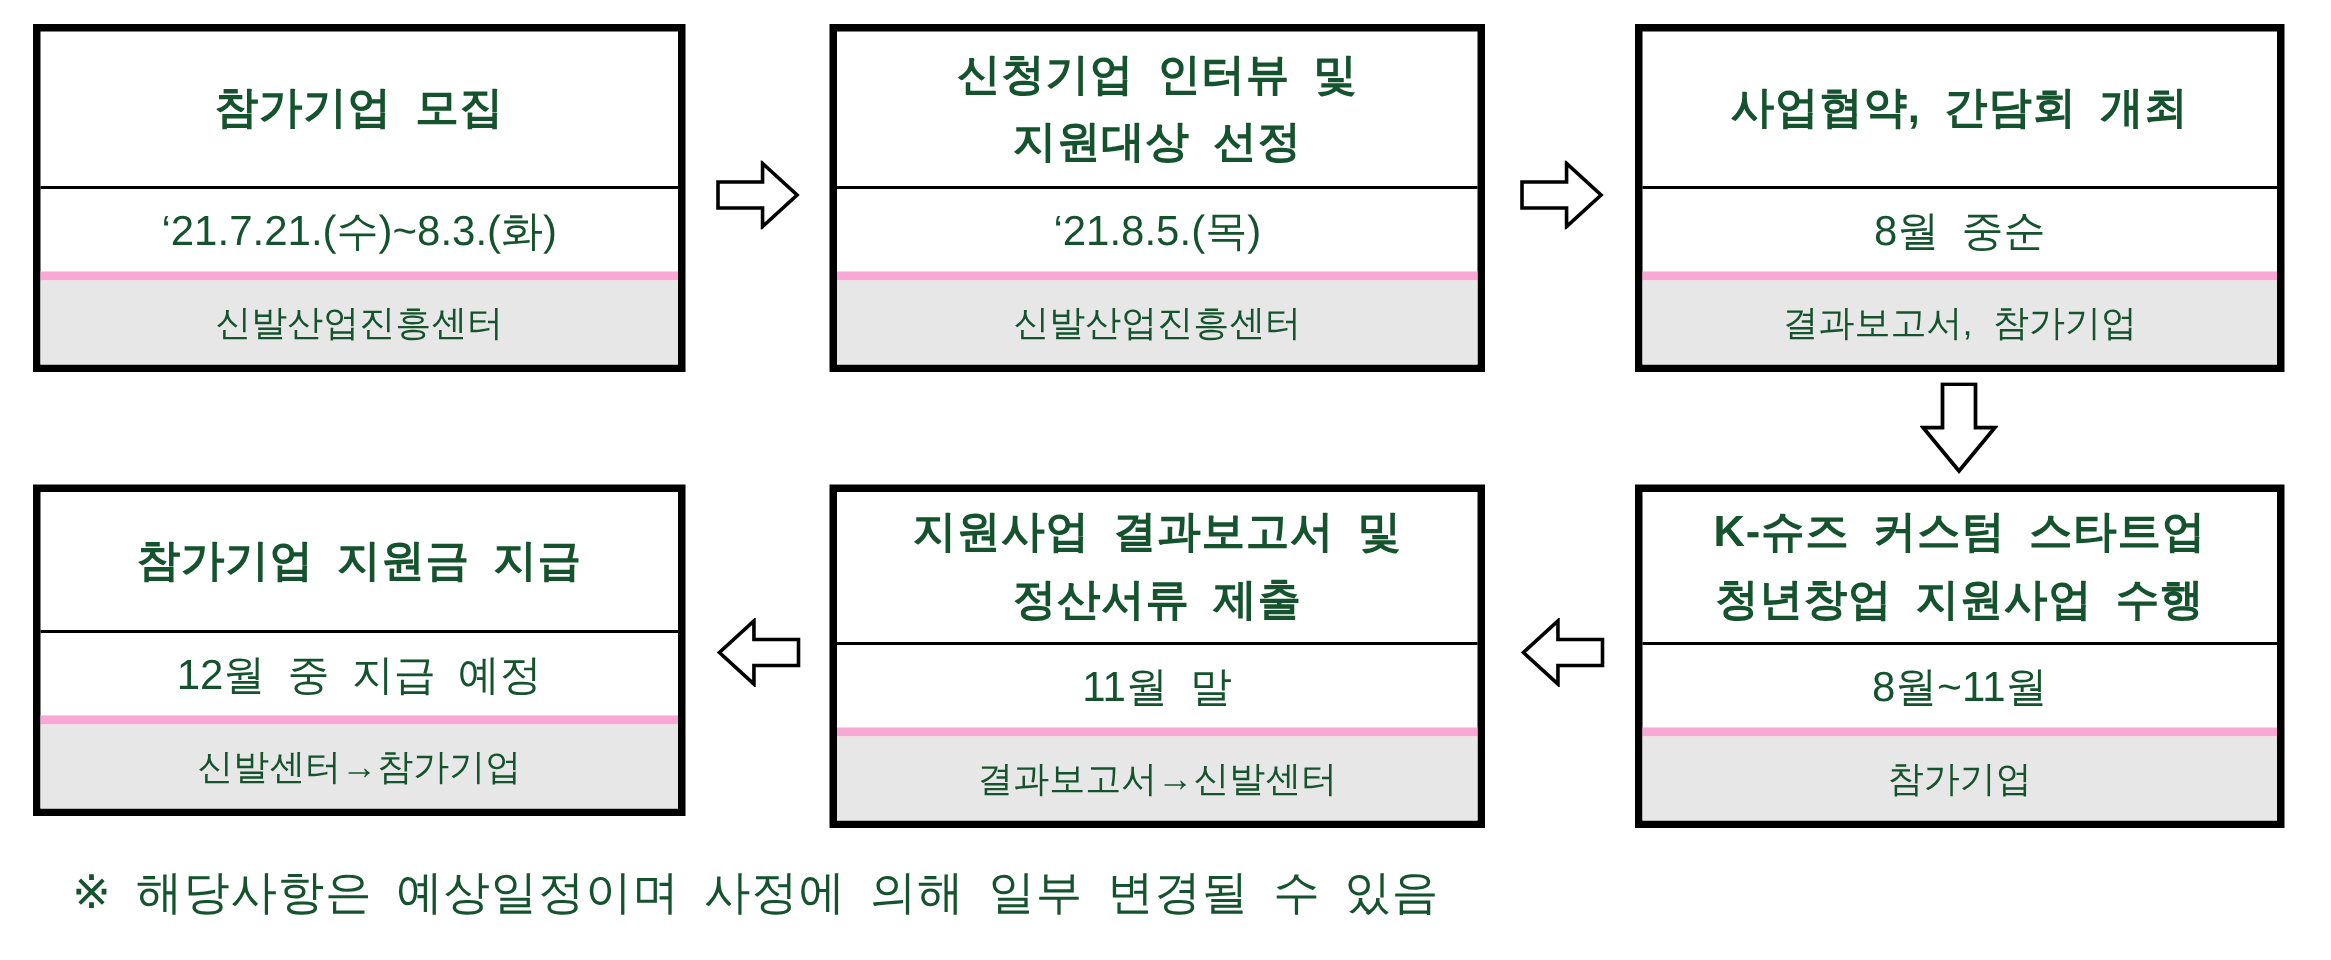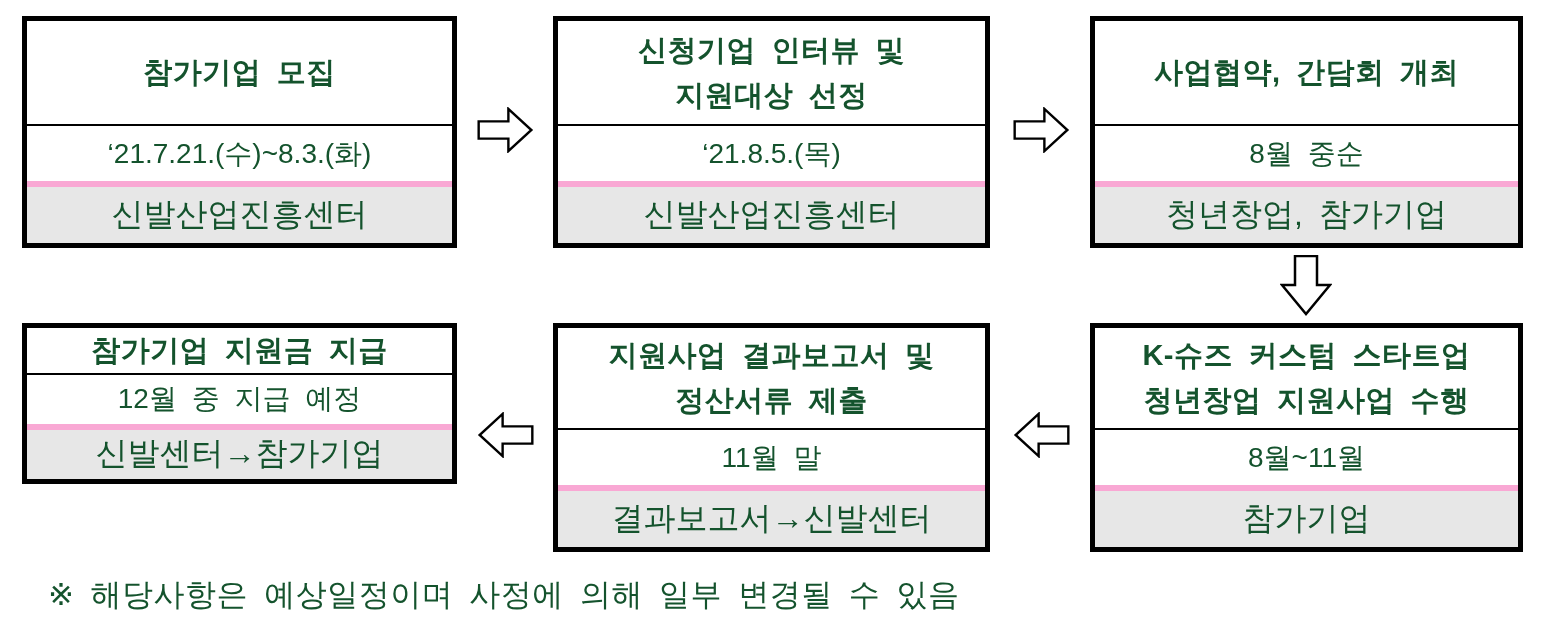--- a/index.html
+++ b/index.html
@@ -38,21 +38,21 @@
   }
   .sec-date{
     height:61px;
     border-bottom:6px solid #f9a8d4;
     font-size:28px;
     word-spacing:7px;
   }
   .sec-org{
     height:56px;
     background:#e7e7e7;
-    font-size:32px;
+    font-size:24px;
     word-spacing:7px;
   }
   .flow-arrow{position:absolute;}
   .note{
     position:absolute;
     left:48px;top:574px;
     font-size:31px;
     word-spacing:7px;
     letter-spacing:0.5px;
     white-space:nowrap;
@@ -81,28 +81,28 @@
     <div class="sec sec-org">신발산업진흥센터</div>
   </div>
 
   <svg class="flow-arrow" style="left:1013px;top:107px" width="57" height="46" viewBox="0 0 58 48">
     <polygon points="1,15 32,15 32,2 56,24 32,46 32,33 1,33" fill="#fff" stroke="#000" stroke-width="2.5"></polygon>
   </svg>
 
   <div class="pbox" style="left:1090px;top:16px;width:433px;height:232px">
     <div class="sec sec-title">사업협약, 간담회 개최</div>
     <div class="sec sec-date">8월 중순</div>
-    <div class="sec sec-org">청년창업, 참가기업</div>
+    <div class="sec sec-org">결과보고서, 참가기업</div>
   </div>
 
   <svg class="flow-arrow" style="left:1280px;top:255px" width="52" height="62" viewBox="0 0 52 62">
     <polygon points="15,1 37,1 37,30 50,30 26,59 2,30 15,30" fill="#fff" stroke="#000" stroke-width="2.5"></polygon>
   </svg>
 
-  <div class="pbox" style="left:22px;top:323px;width:435px;height:161px">
+  <div class="pbox" style="left:22px;top:323px;width:435px;height:221px">
     <div class="sec sec-title">참가기업 지원금 지급</div>
     <div class="sec sec-date">12월 중 지급 예정</div>
     <div class="sec sec-org">신발센터→참가기업</div>
   </div>
 
   <svg class="flow-arrow" style="left:477px;top:412px" width="57" height="46" viewBox="0 0 58 48">
     <polygon points="57,15 26,15 26,2 2,24 26,46 26,33 57,33" fill="#fff" stroke="#000" stroke-width="2.5"></polygon>
   </svg>
 
   <div class="pbox" style="left:553px;top:323px;width:437px;height:229px">

